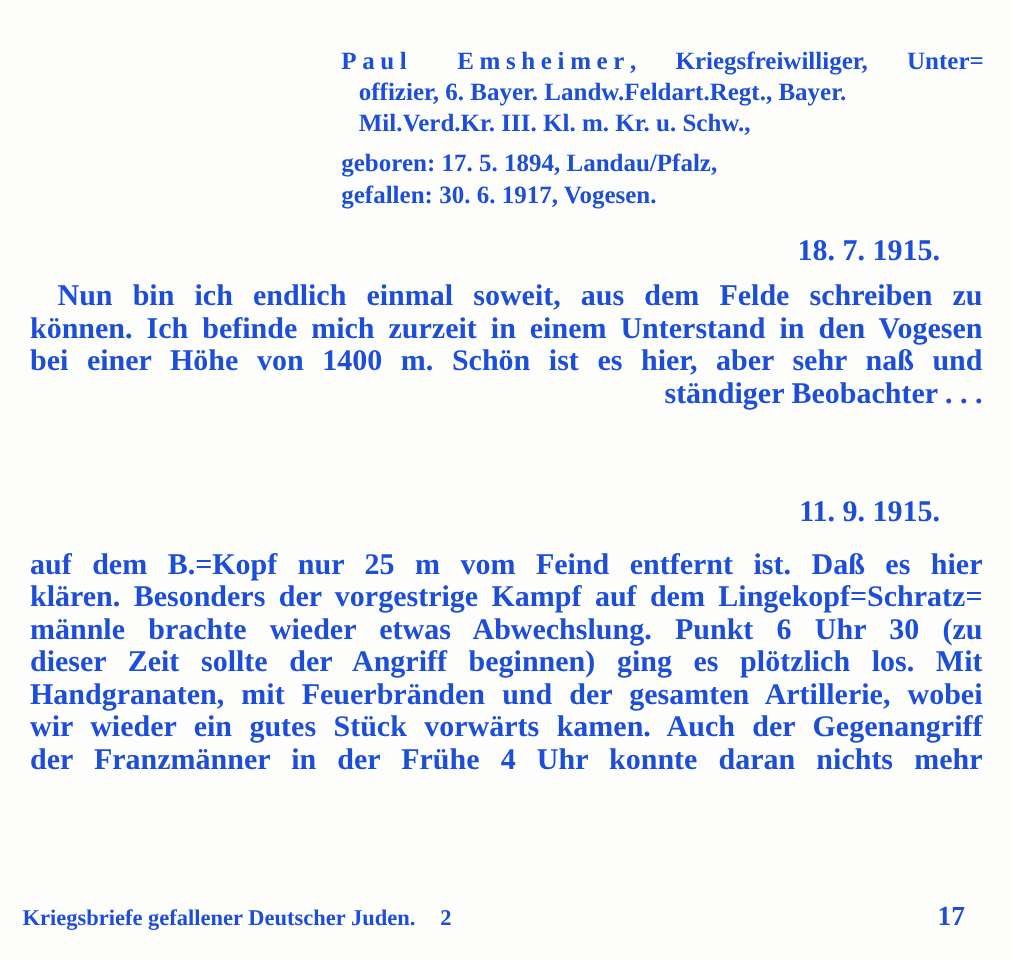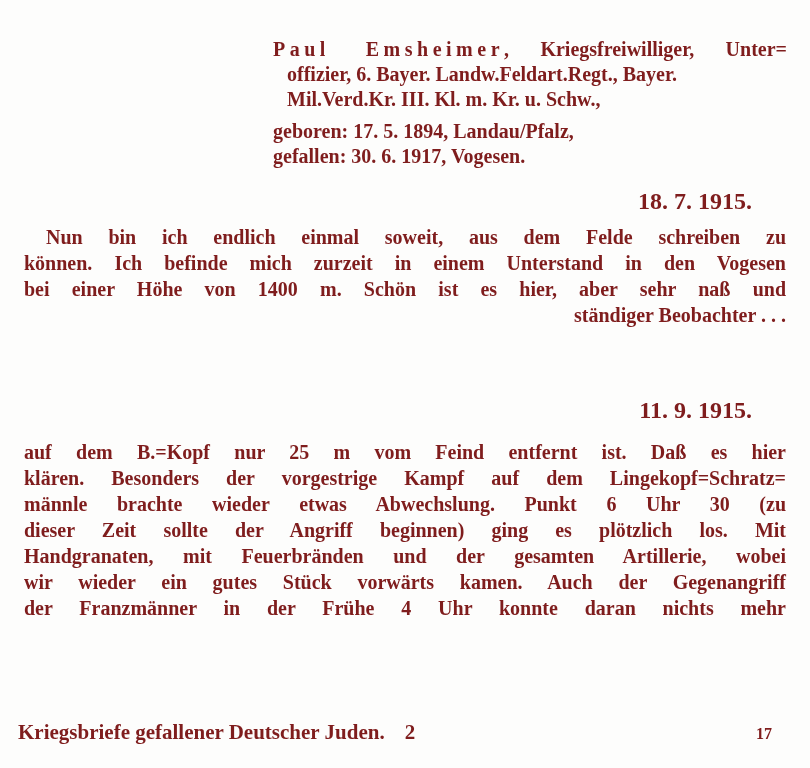--- a/index.html
+++ b/index.html
@@ -8,21 +8,21 @@
     background: #ffffff;
   }
   .page {
     position: relative;
     width: 810px;
     height: 768px;
     background: #fdfdfc;
     overflow: hidden;
     font-family: "Liberation Serif", "DejaVu Serif", serif;
     font-weight: bold;
-    color: #7f1d1d;
+    color: #1d4ed8;
     -webkit-font-smoothing: antialiased;
   }
 
   
   .soldier-header {
     position: absolute;
     left: 273px;
     top: 37px;
     width: 514px;
     font-size: 20px;
@@ -52,21 +52,21 @@
     text-align: right;
   }
   .date-1 { top: 189px; }
   .date-2 { top: 398px; }
 
   
   .para {
     position: absolute;
     left: 24px;
     width: 762px;
-    font-size: 20px;
+    font-size: 24px;
     line-height: 26px;
   }
   .para-1 { top: 224px; }
   .para-2 { top: 439px; }
   .jline {
     text-align: justify;
     text-align-last: justify;
     text-justify: inter-word;
   }
   .lastline {
@@ -80,29 +80,29 @@
   .footer {
     position: absolute;
     left: 18px;
     right: 24px;
     top: 720px;
     display: flex;
     justify-content: space-between;
     align-items: baseline;
   }
   .footer-left {
-    font-size: 21px;
+    font-size: 18px;
     line-height: 24px;
   }
   .signature-number {
     display: inline-block;
     margin-left: 20px;
   }
   .page-number {
-    font-size: 16px;
+    font-size: 22px;
     margin-right: 14px;
   }
 </style>
 </head>
 <body>
 
 <div class="page">
 
   <div class="soldier-header">
     <div class="h-line1"><span class="soldier-name">Paul Emsheimer</span><span>, Kriegsfreiwilliger, Unter=</span></div>

